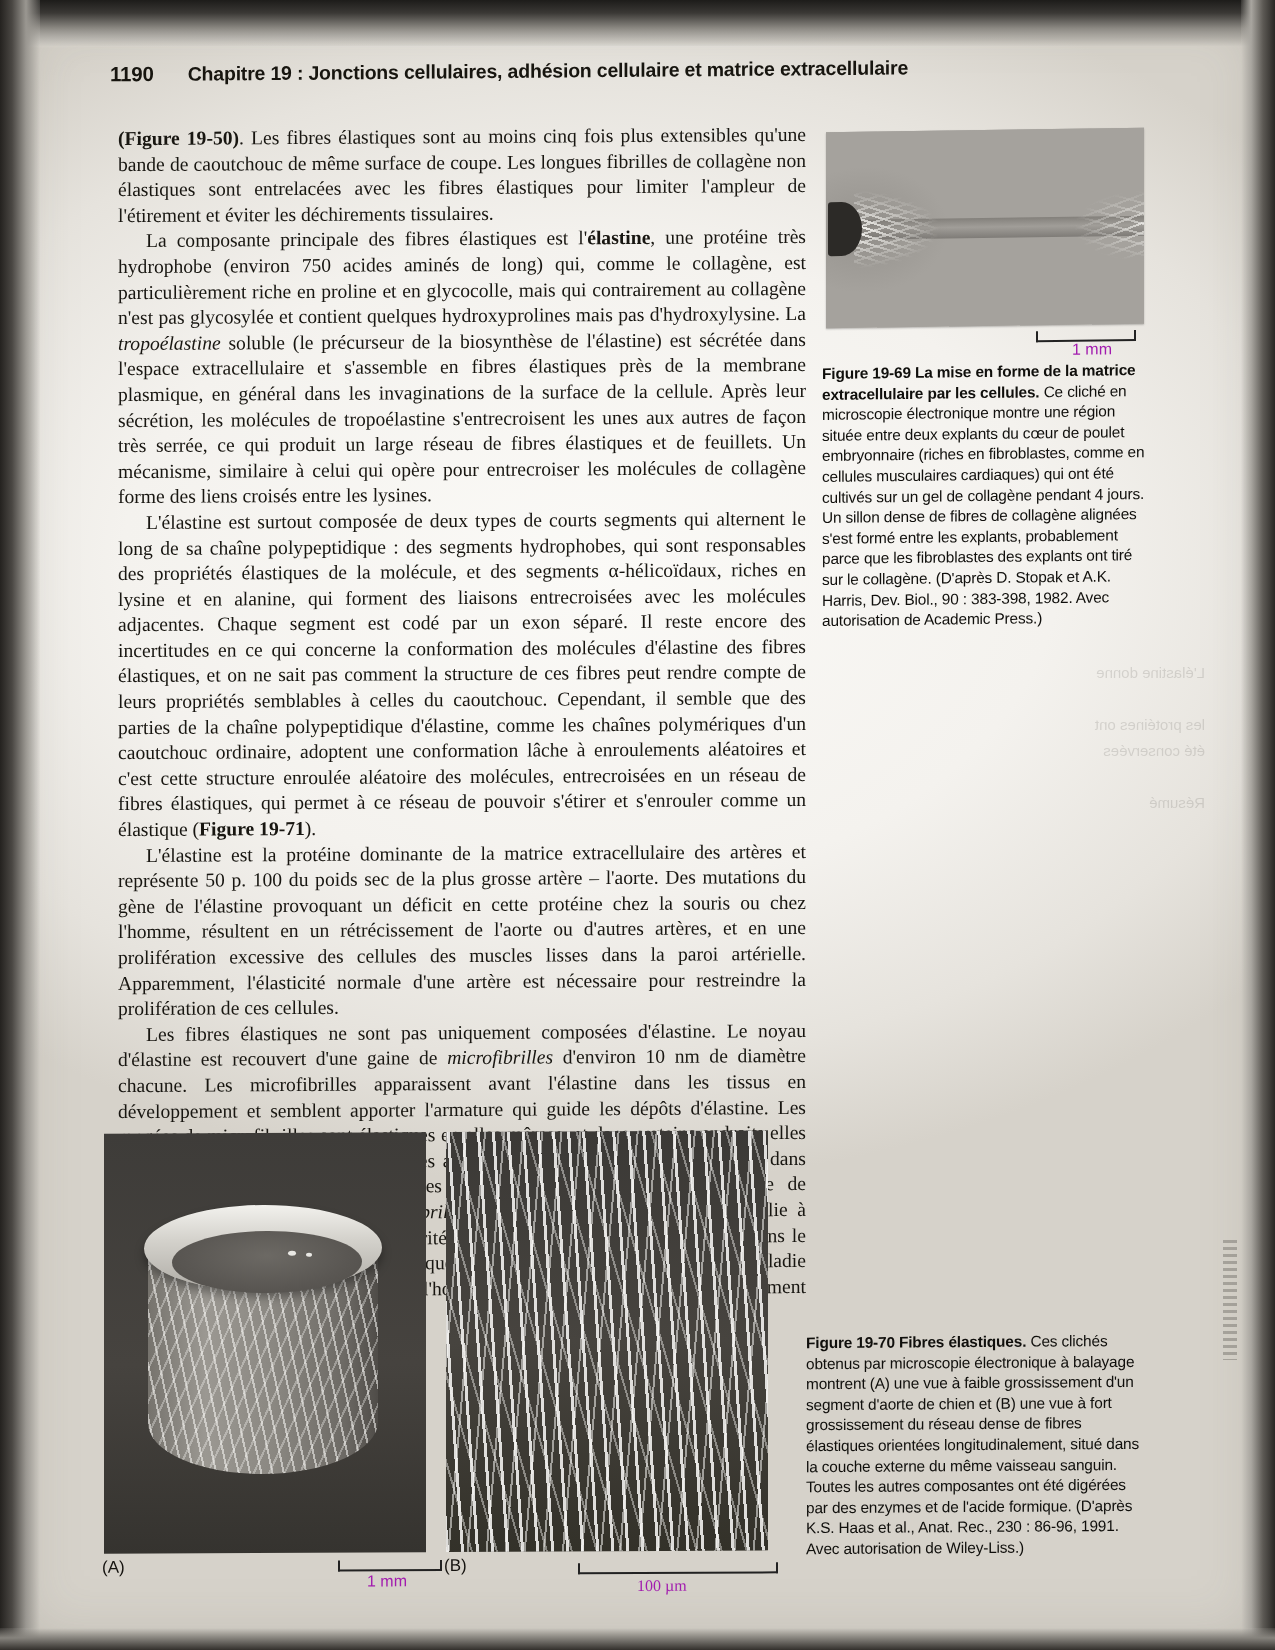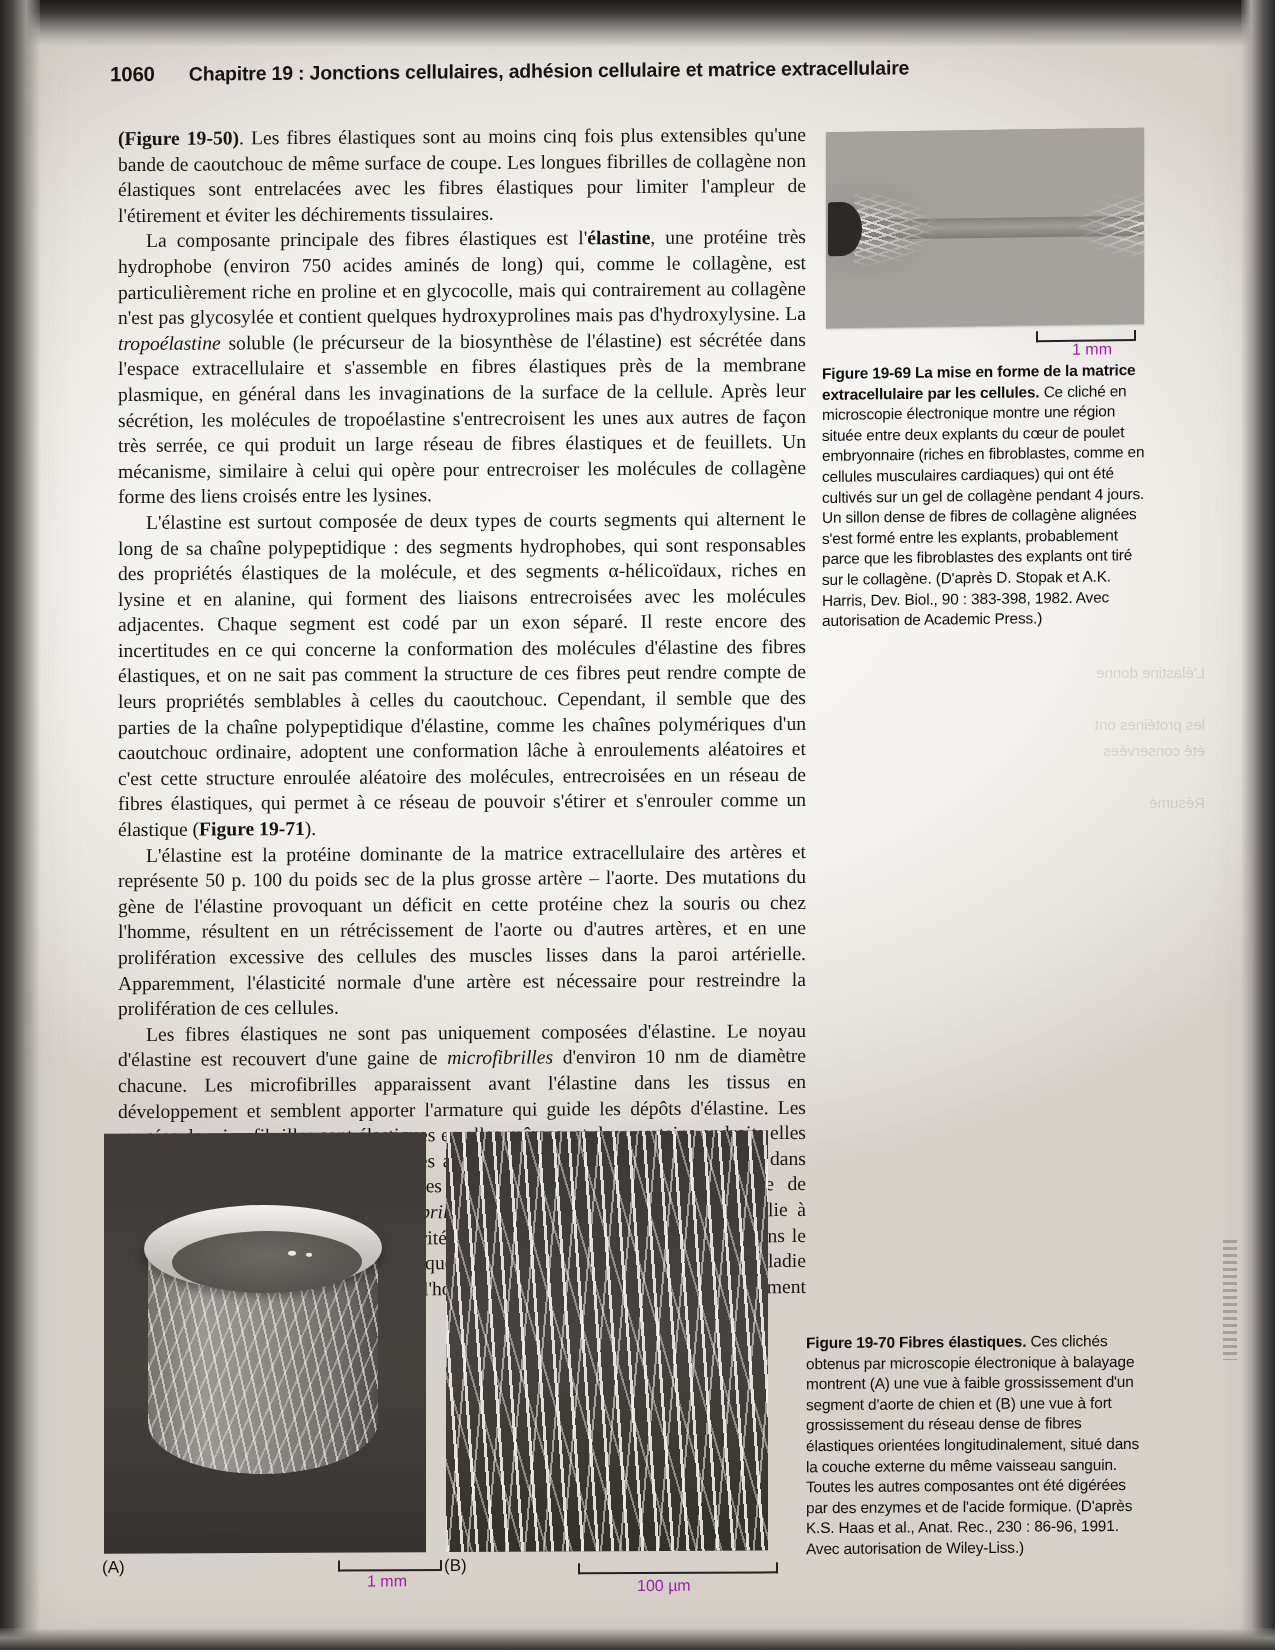--- a/index.html
+++ b/index.html
@@ -249,21 +249,21 @@
   <div class="paper"></div>
   <div class="curl-top"></div>
   <div class="scan-smudge-1"></div>
   <div class="edge-dark-top"></div>
   <div class="edge-dark-left"></div>
   <div class="edge-dark-right"></div>
   <div class="edge-dark-bottom"></div>
   <div class="vert-strip"></div>
 
   <div class="runhead">
-    <span class="folio">1060</span><span class="chapnum">Chapitre 19 : Jonctions cellulaires, adhésion cellulaire et matrice extracellulaire</span>
+    <span class="folio">1190</span><span class="chapnum">Chapitre 19 : Jonctions cellulaires, adhésion cellulaire et matrice extracellulaire</span>
   </div>
 
   <div class="bodycol">
     <p><b>(Figure 19-50)</b><span>. Les fibres élastiques sont au moins cinq fois plus extensibles qu'une bande de caoutchouc de même surface de coupe. Les longues fibrilles de collagène non élastiques sont entrelacées avec les fibres élastiques pour limiter l'ampleur de l'étirement et éviter les déchirements tissulaires.</span></p>
 
     <p><span>La composante principale des fibres élastiques est l'</span><b>élastine</b><span>, une protéine très hydrophobe (environ 750 acides aminés de long) qui, comme le collagène, est particulièrement riche en proline et en glycocolle, mais qui contrairement au collagène n'est pas glycosylée et contient quelques hydroxyprolines mais pas d'hydroxylysine. La </span><i>tropoélastine</i><span> soluble (le précurseur de la biosynthèse de l'élastine) est sécrétée dans l'espace extracellulaire et s'assemble en fibres élastiques près de la membrane plasmique, en général dans les invaginations de la surface de la cellule. Après leur sécrétion, les molécules de tropoélastine s'entrecroisent les unes aux autres de façon très serrée, ce qui produit un large réseau de fibres élastiques et de feuillets. Un mécanisme, similaire à celui qui opère pour entrecroiser les molécules de collagène forme des liens croisés entre les lysines.</span></p>
 
     <p><span>L'élastine est surtout composée de deux types de courts segments qui alternent le long de sa chaîne polypeptidique : des segments hydrophobes, qui sont responsables des propriétés élastiques de la molécule, et des segments α-hélicoïdaux, riches en lysine et en alanine, qui forment des liaisons entrecroisées avec les molécules adjacentes. Chaque segment est codé par un exon séparé. Il reste encore des incertitudes en ce qui concerne la conformation des molécules d'élastine des fibres élastiques, et on ne sait pas comment la structure de ces fibres peut rendre compte de leurs propriétés semblables à celles du caoutchouc. Cependant, il semble que des parties de la chaîne polypeptidique d'élastine, comme les chaînes polymériques d'un caoutchouc ordinaire, adoptent une conformation lâche à enroulements aléatoires et c'est cette structure enroulée aléatoire des molécules, entrecroisées en un réseau de fibres élastiques, qui permet à ce réseau de pouvoir s'étirer et s'enrouler comme un élastique (</span><b>Figure 19-71</b><span>).</span></p>
 
     <p>L'élastine est la protéine dominante de la matrice extracellulaire des artères et représente 50 p. 100 du poids sec de la plus grosse artère – l'aorte. Des mutations du gène de l'élastine provoquant un déficit en cette protéine chez la souris ou chez l'homme, résultent en un rétrécissement de l'aorte ou d'autres artères, et en une prolifération excessive des cellules des muscles lisses dans la paroi artérielle. Apparemment, l'élasticité normale d'une artère est nécessaire pour restreindre la prolifération de ces cellules.</p>
@@ -313,20 +313,20 @@
 
     <div class="panelB"></div>
 
     <div class="panel-label" style="left:-2px; top:424px;">(A)</div>
     <div class="panel-label" style="left:340px; top:424px;">(B)</div>
 
     <div class="scalebar" style="left:234px; top:428px; width:100px;"></div>
     <div class="scalelabel" style="position:absolute; left:263px; top:440px;">1 mm</div>
 
     <div class="scalebar" style="left:474px; top:432px; width:196px;"></div>
-    <div class="scalelabel" style="position:absolute; left:533px; top:446px;">100 µm</div>
+    <div class="scalelabel" style="position:absolute; left:533px; top:446px;font-family:Liberation Serif, serif;">100 µm</div>
   </div>
 
   <div id="fig70-caption" class="figcap">
     <b>Figure 19-70 Fibres élastiques.</b><span> Ces clichés obtenus par microscopie électronique à balayage montrent (A) une vue à faible grossissement d'un segment d'aorte de chien et (B) une vue à fort grossissement du réseau dense de fibres élastiques orientées longitudinalement, situé dans la couche externe du même vaisseau sanguin. Toutes les autres composantes ont été digérées par des enzymes et de l'acide formique. (D'après K.S. Haas et al., Anat. Rec., 230 : 86-96, 1991. Avec autorisation de Wiley-Liss.)</span>
   </div>
 
 </div>
 
 </body></html>

